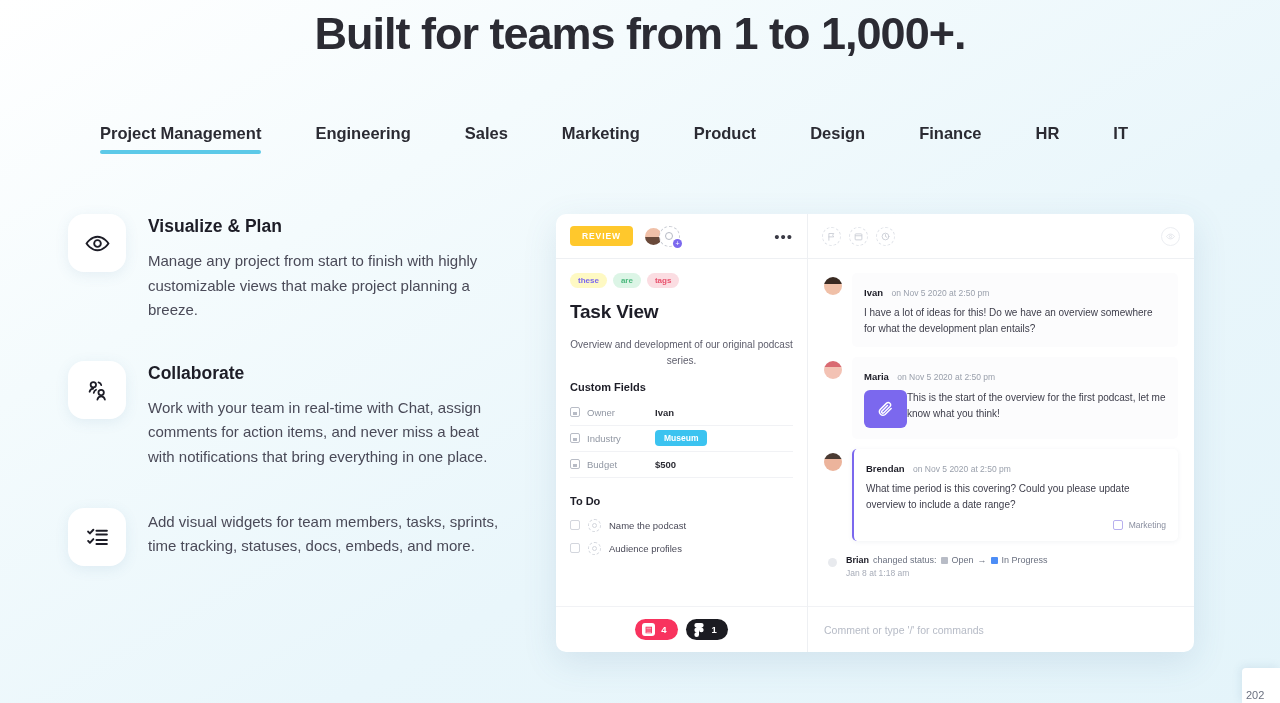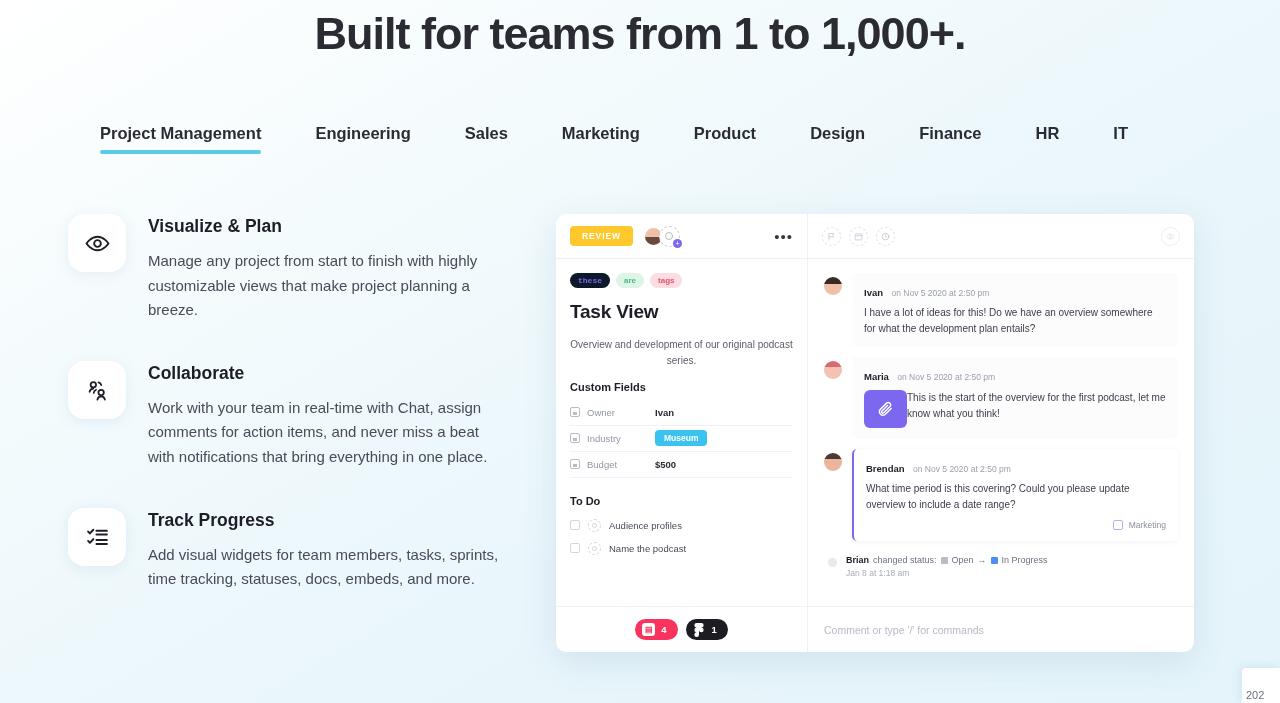--- a/index.html
+++ b/index.html
@@ -150,21 +150,21 @@
     margin-left: auto; color: #3a3a45;
     font-size: 15px; letter-spacing: 1px; cursor: pointer;
   }
 
   .task-body { padding: 14px 14px 0 14px; overflow: hidden; flex: 1; }
   .tags { display: flex; gap: 6px; margin-bottom: 13px; }
   .tag {
     font-size: 8px; font-weight: bold;
     padding: 3px 8px; border-radius: 8px;
   }
-  .tag.p { background: #0f172a; color: #7b68ee; font-family: Liberation Mono, monospace; }
+  .tag.p { background: #fef9c3; color: #7b68ee; }
   .tag.g { background: #dcf5e6; color: #4bb87d; }
   .tag.r { background: #fbdde2; color: #e8526d; }
 
   .task-title {
     font-size: 19px; font-weight: bold; color: #1d1d27;
     margin-bottom: 14px; letter-spacing: -.2px;
   }
   .task-desc {
     font-size: 10px; color: #5d5d6b; line-height: 1.62;
     margin-bottom: 11px;
@@ -364,21 +364,20 @@
 
     <div class="feature">
       <div class="feat-icon">
         <svg viewBox="0 0 24 24" width="25" height="25" fill="none" stroke="#1d1d27" stroke-width="1.9" stroke-linecap="round" stroke-linejoin="round">
           <path d="M3 6.3l1.7 1.8L8 4.6"></path>
           <path d="M3 15.3l1.7 1.8L8 13.6"></path>
           <path d="M11 5.5h10M11 9.2h10M11 14.5h10M11 18.2h10"></path>
         </svg>
       </div>
       <div class="feat-body">
-        <div class="feat-title">Track Progress</div>
         <div class="feat-desc">Add visual widgets for team members, tasks, sprints, time tracking, statuses, docs, embeds, and more.</div>
       </div>
     </div>
 
   </div>
 
   <div class="app">
 
     <div class="task-pane">
 
@@ -422,28 +421,28 @@
           <span class="cf-val">$500</span>
         </div>
 
         <div class="section-h todo-h">To Do</div>
 
         <div class="todo-row">
           <span class="cb"></span>
           <span class="ava-dash">
               <i></i>
             </span>
-          <span class="todo-txt">Audience profiles</span>
+          <span class="todo-txt">Name the podcast</span>
         </div>
         <div class="todo-row">
           <span class="cb"></span>
           <span class="ava-dash">
               <i></i>
             </span>
-          <span class="todo-txt">Name the podcast</span>
+          <span class="todo-txt">Audience profiles</span>
         </div>
       </div>
 
       <div class="task-foot">
         <div class="badge pink">
           <span class="gl">▤</span>
           <span>4</span>
         </div>
         <div class="badge dark">
           <span class="gl">

